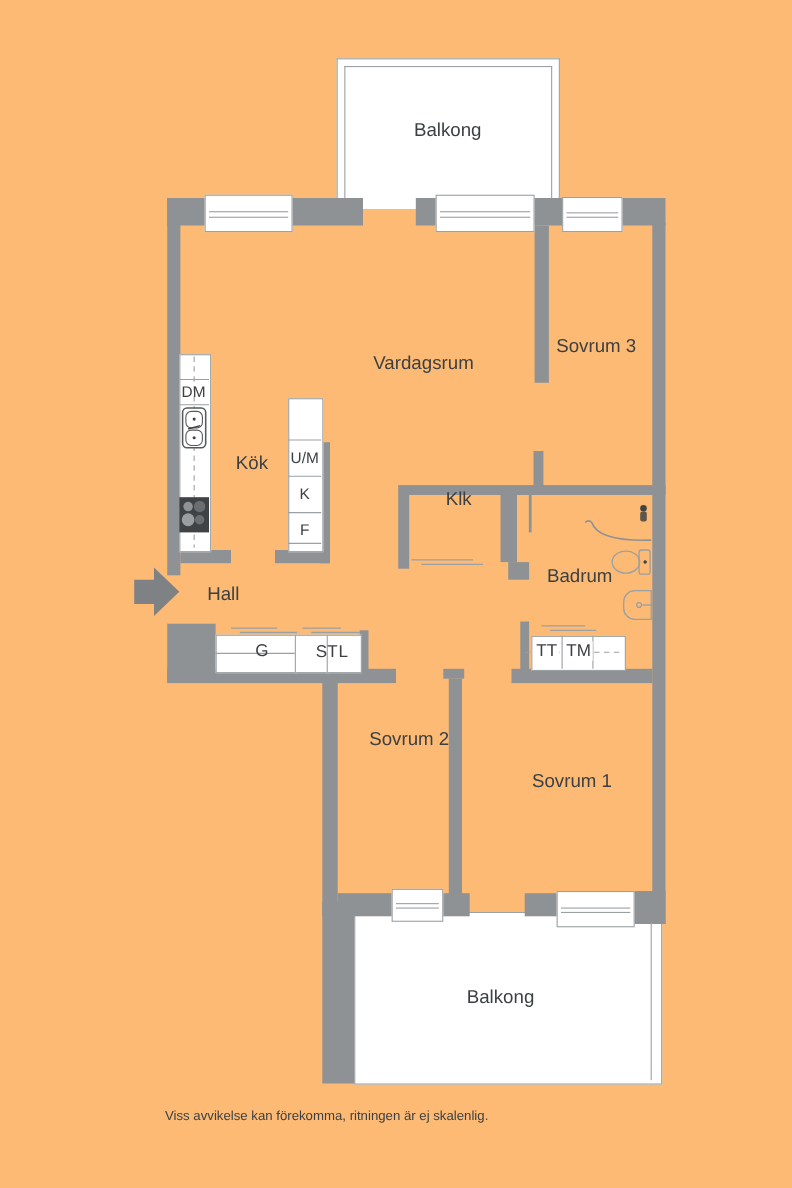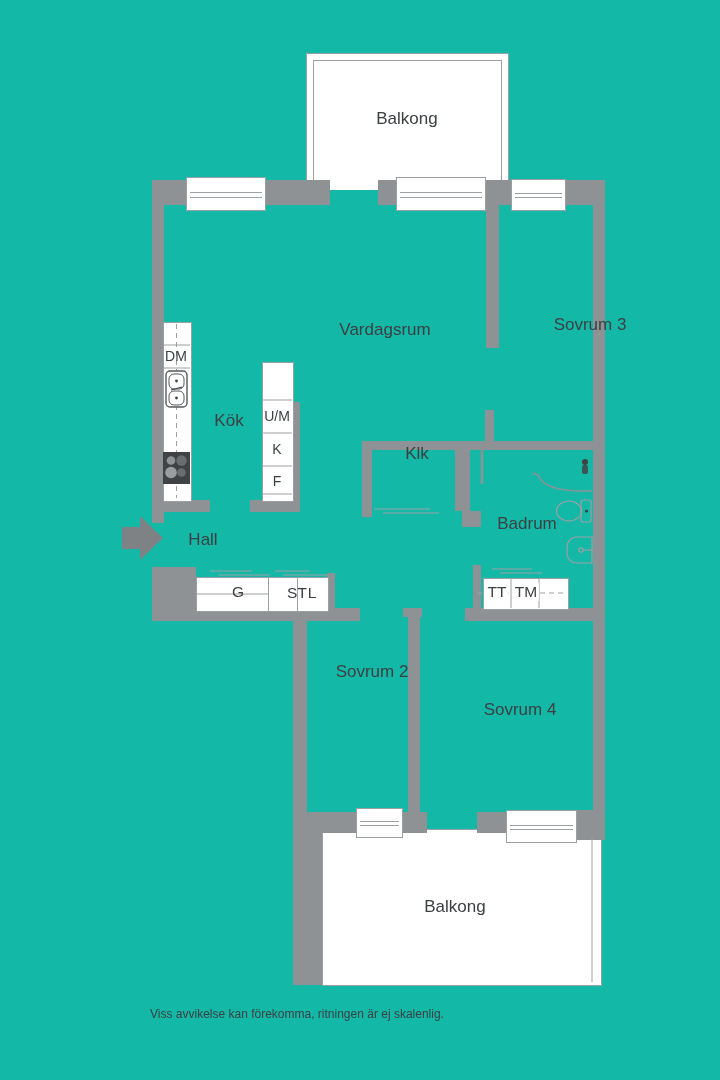--- a/index.html
+++ b/index.html
@@ -1,16 +1,16 @@
 <!DOCTYPE html>
 <html style="--wall: #8e9295; --line: #9ba0a3; --text: #3c4043; --dark: #3f4346;"><head>
 <meta charset="utf-8">
 <style>
   html,body{margin:0;padding:0;background:#fff;}
-  #plan{position:relative;width:720px;height:1080px;background:#14b8a6;overflow:hidden;
+  #plan{position:relative;width:720px;height:1080px;background:#fdba74;overflow:hidden;
         font-family:"Liberation Sans","DejaVu Sans",sans-serif;color:var(--text,#3c4043);}
   .wall{position:absolute;background:var(--wall,#8e9295);}
   .balc{position:absolute;background:#fff;}
   .balc.outer{border:1.5px solid var(--line,#9ba0a3);}
   .balc.inner{border:1px solid var(--line,#9ba0a3);}
   .balc.no-bottom{border-bottom:none;}
   .window{position:absolute;background:#fff;border:1px solid var(--line,#9ba0a3);}
   .window::before,.window::after{content:"";position:absolute;left:3px;right:3px;height:1px;
         background:var(--line,#9ba0a3);}
   .window::before{top:44%;}
@@ -135,32 +135,32 @@
       <path class="s-line" d="M584,550 h9"></path>
     </g>
 
     <path class="s-thin" d="M592,838 V982"></path>
 
     <polygon points="122,527 140,527 140,516 163,538 140,560 140,549 122,549" fill="#7e8285"></polygon>
   </svg>
 
   <div class="lbl" style="left:407px;top:119px;">Balkong</div>
   <div class="lbl" style="left:385px;top:330px;">Vardagsrum</div>
-  <div class="lbl" style="left:542px;top:325px;margin-left:48px;">Sovrum 3</div>
+  <div class="lbl" style="left:542px;top:315px;">Sovrum 3</div>
   <div class="lbl-sm" style="left:176px;top:356px;">DM</div>
   <div class="lbl" style="left:229px;top:421px;">Kök</div>
   <div class="lbl-sm" style="left:277px;top:416px;">U/M</div>
   <div class="lbl-sm" style="left:277px;top:449px;">K</div>
   <div class="lbl-sm" style="left:277px;top:481px;">F</div>
   <div class="lbl" style="left:417px;top:454px;">Klk</div>
   <div class="lbl" style="left:527px;top:524px;">Badrum</div>
   <div class="lbl" style="left:203px;top:540px;">Hall</div>
   <div class="lbl-md" style="left:238px;top:592px;">G</div>
   <div class="lbl-md" style="left:297px;top:593px;">ST</div>
   <div class="lbl-md" style="left:312px;top:593px;">L</div>
   <div class="lbl-md on-white" style="left:497px;top:592px;">TT</div>
   <div class="lbl-md on-white" style="left:526px;top:592px;">TM</div>
   <div class="lbl" style="left:372px;top:672px;">Sovrum 2</div>
-  <div class="lbl" style="left:520px;top:710px;">Sovrum 4</div>
+  <div class="lbl" style="left:520px;top:710px;">Sovrum 1</div>
   <div class="lbl" style="left:455px;top:907px;">Balkong</div>
   <div class="disclaimer" style="left:150px;top:1007px;">Viss avvikelse kan förekomma, ritningen är ej skalenlig.</div>
 
 </div>
 
 </body></html>

